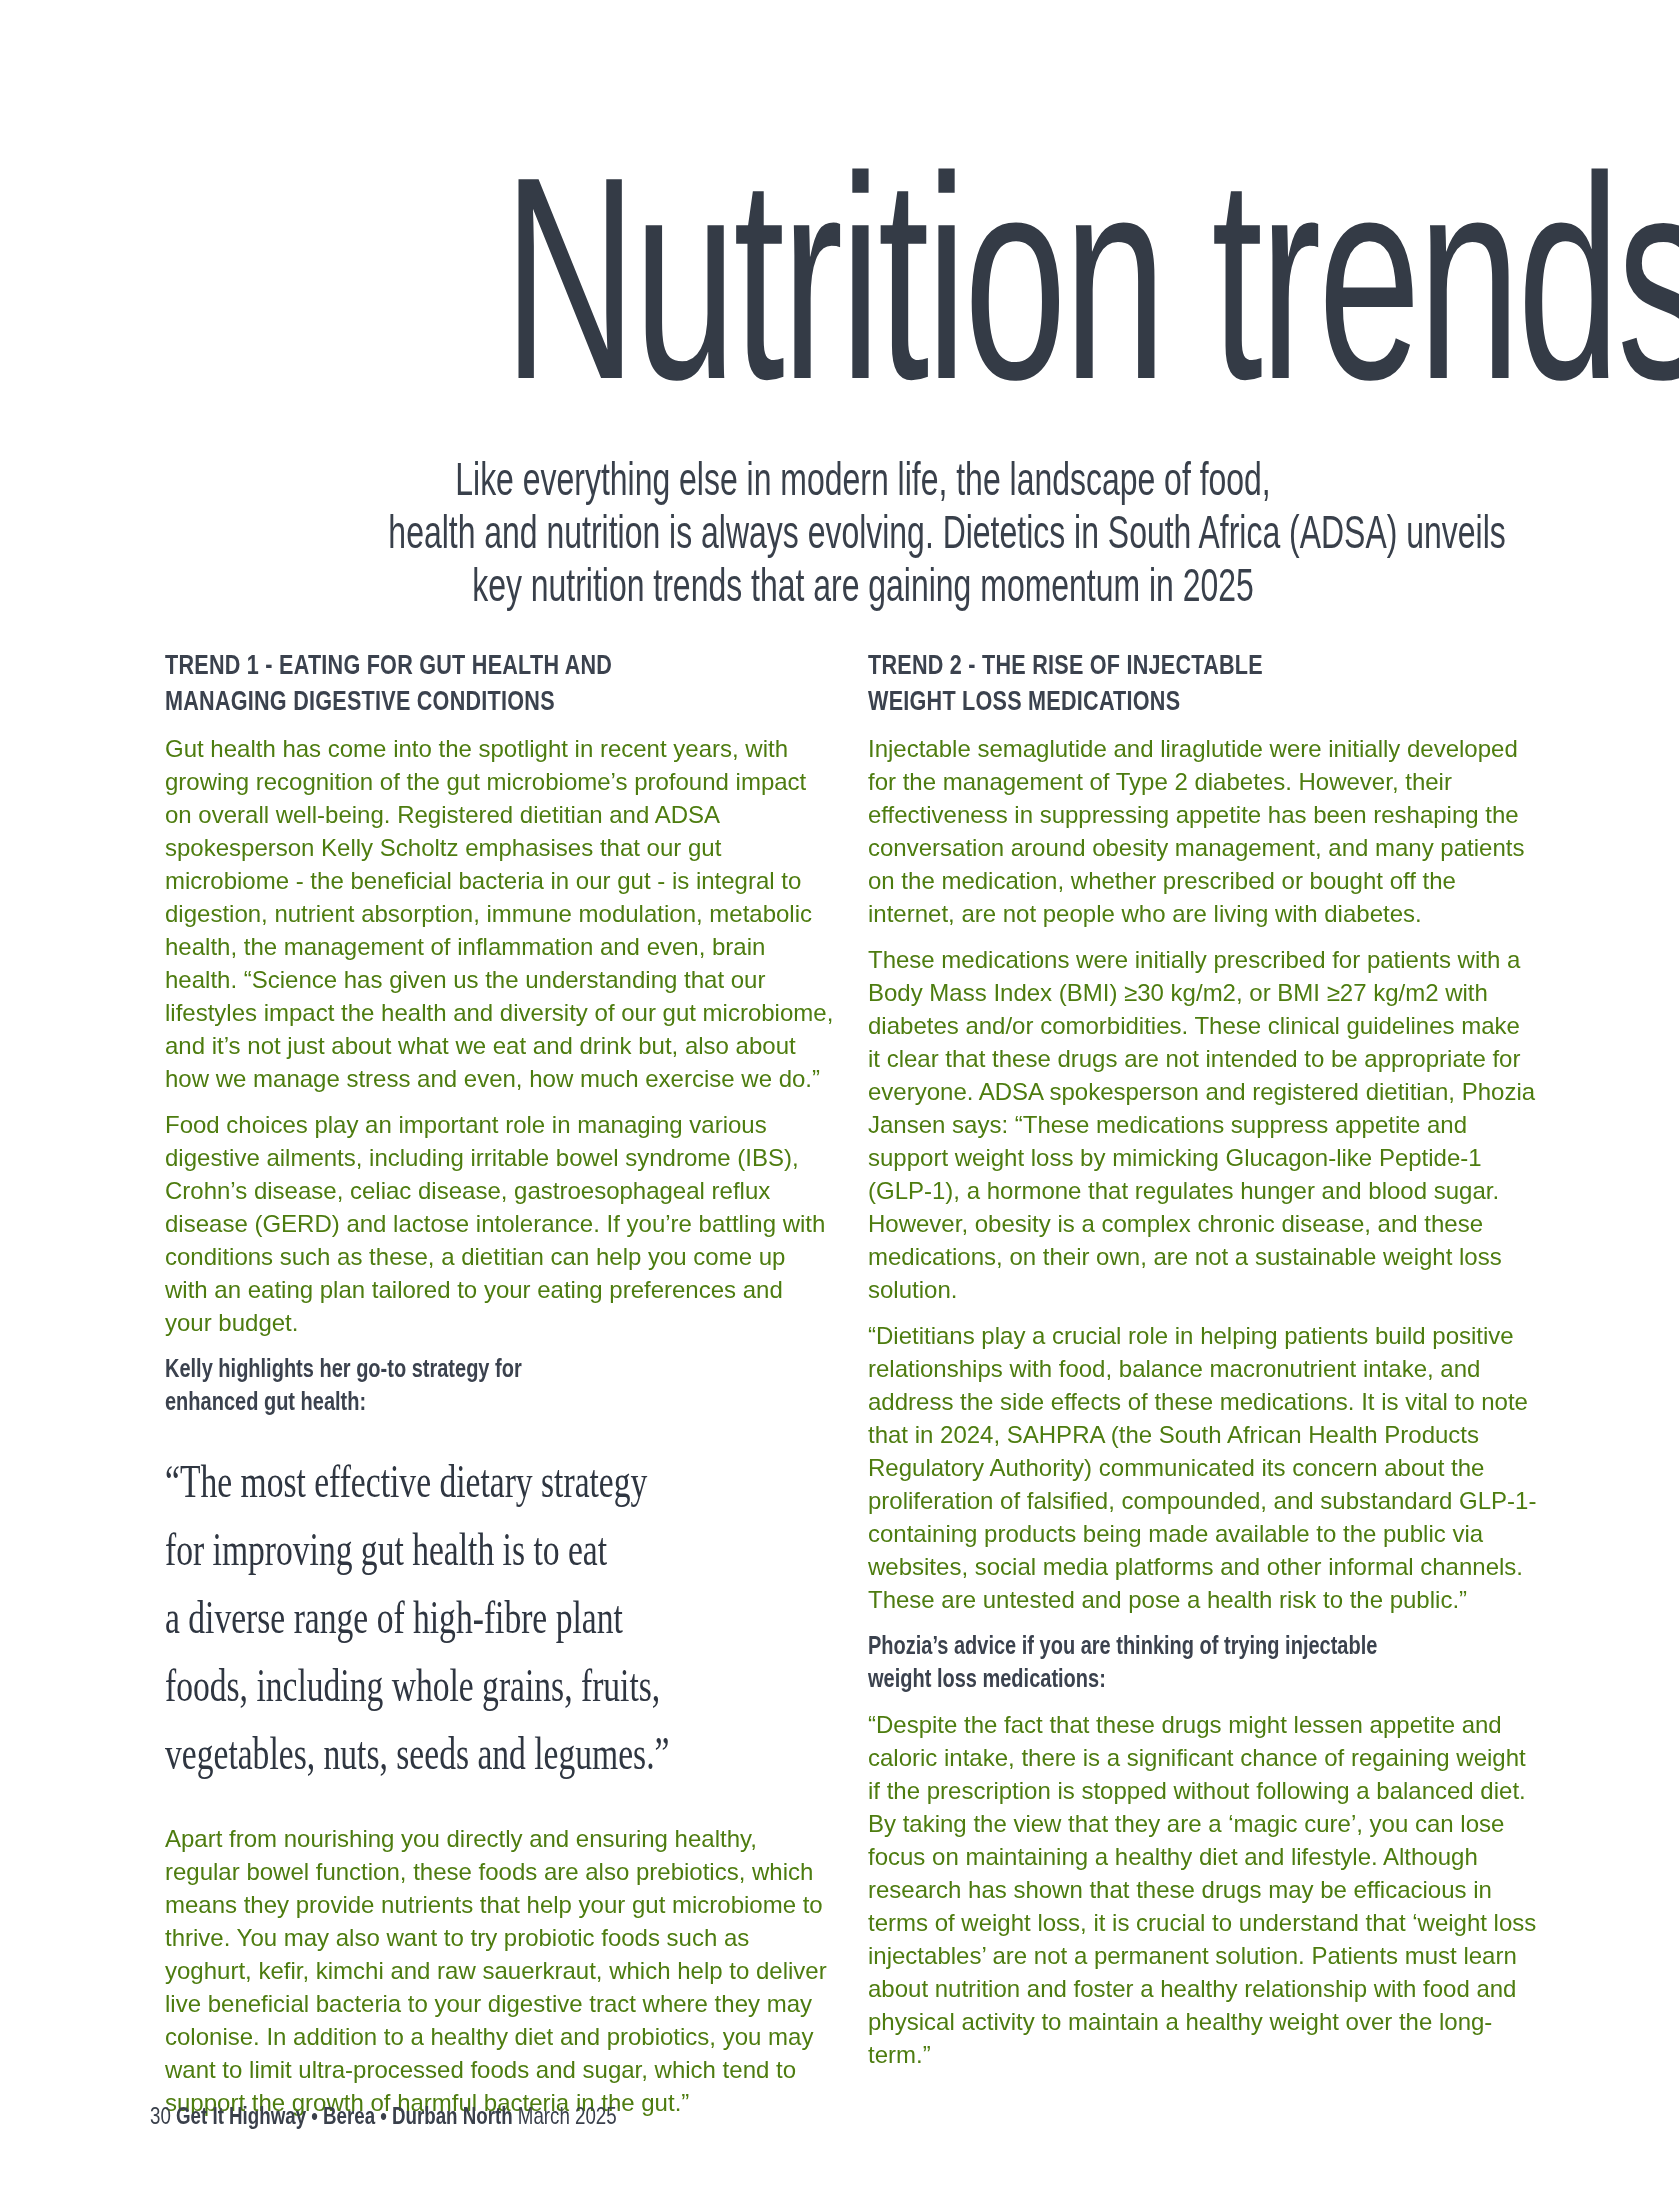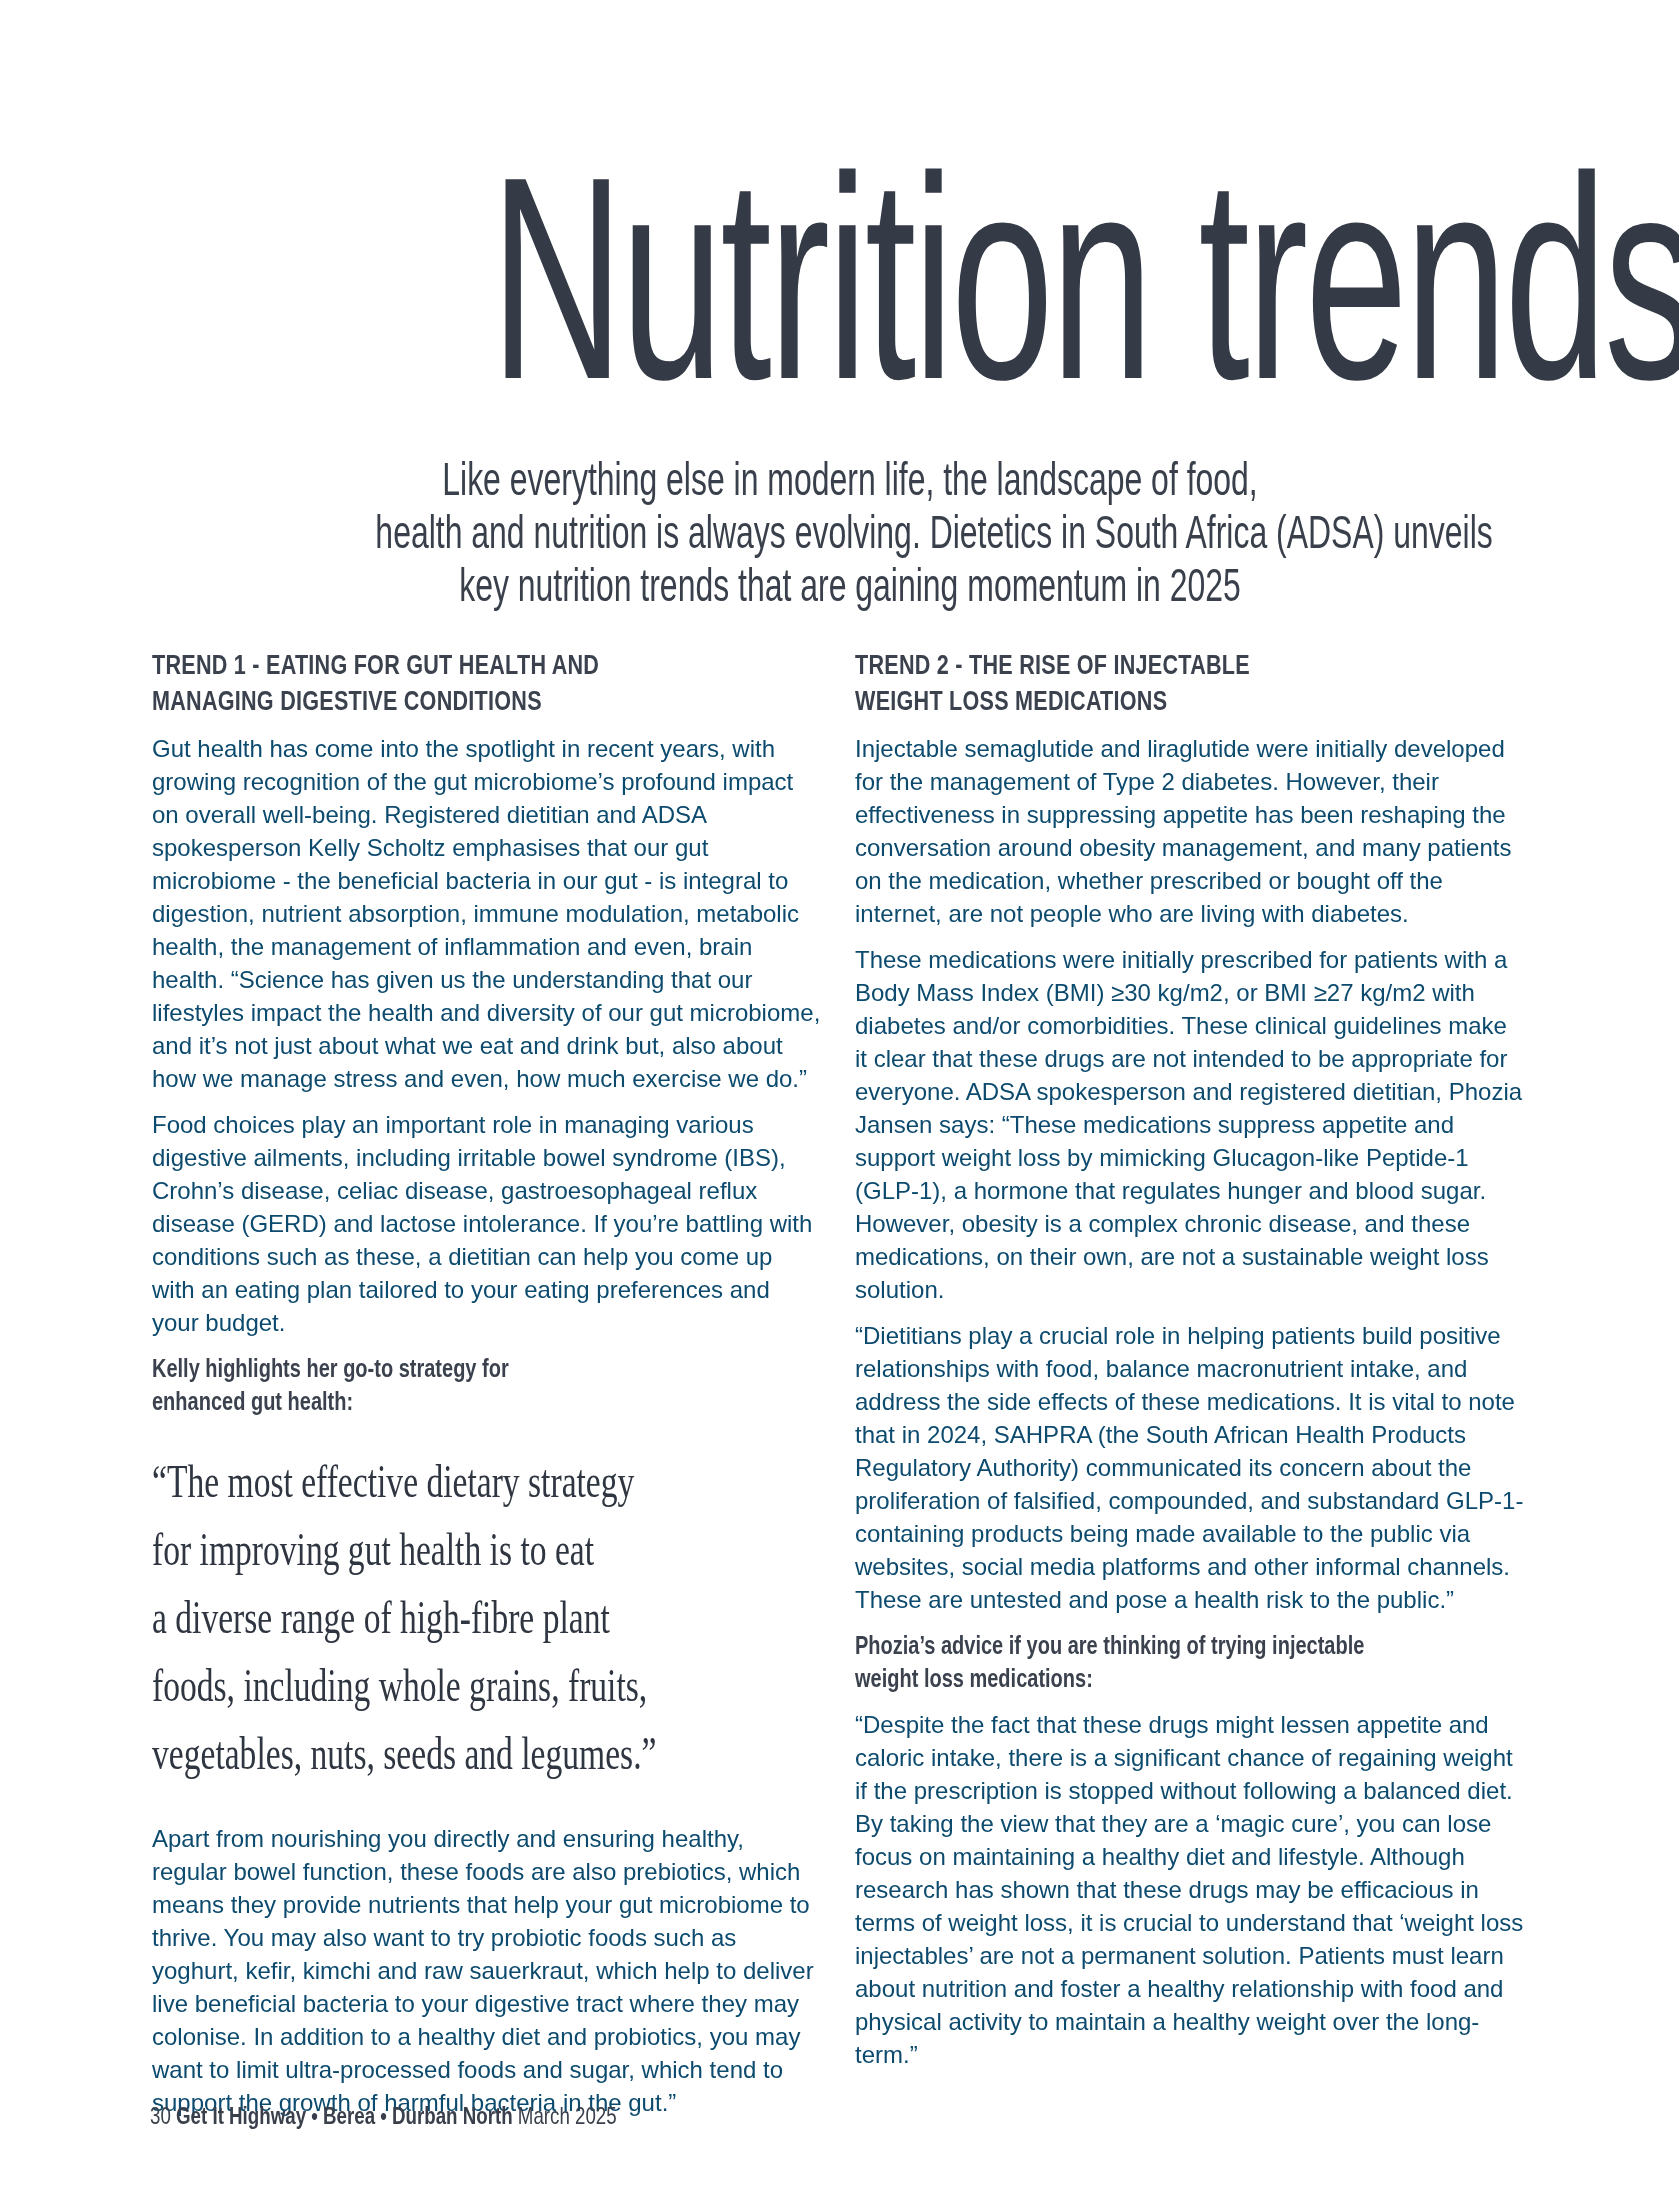--- a/index.html
+++ b/index.html
@@ -9,21 +9,21 @@
   }
   body {
     width: 1679px;
     height: 2202px;
     position: relative;
     font-family: "Liberation Sans", sans-serif;
     overflow: hidden;
   }
   .content {
     position: absolute;
-    left: 152px;
+    left: 165px;
     top: 0;
     width: 1396px;
   }
   
   .title-wrap {
     text-align: center;
     margin-top: 129px;
     height: 307px;
     overflow: visible;
   }
@@ -66,21 +66,21 @@
     letter-spacing: 0.3px;
     transform: scaleX(0.8);
     transform-origin: left top;
     white-space: nowrap;
   }
   .col-heading .line { display: block; }
   .para {
     margin-top: 13px;
     font-size: 24px;
     line-height: 33px;
-    color: #0c4a6e;
+    color: #4d7c0f;
   }
   .subhead {
     margin-top: 13px;
     font-weight: bold;
     font-size: 25px;
     line-height: 33px;
     color: #3b424e;
     transform: scaleX(0.8);
     transform-origin: left top;
     white-space: nowrap;

